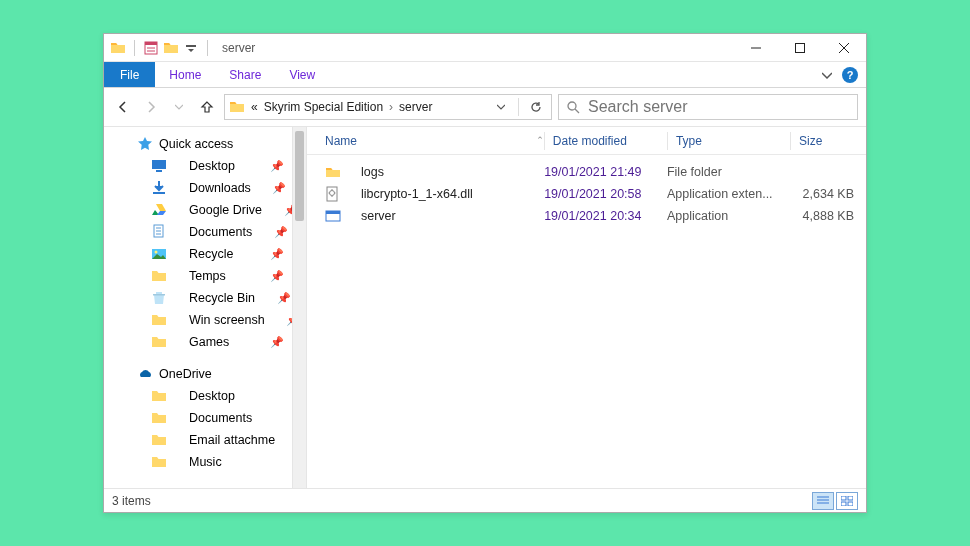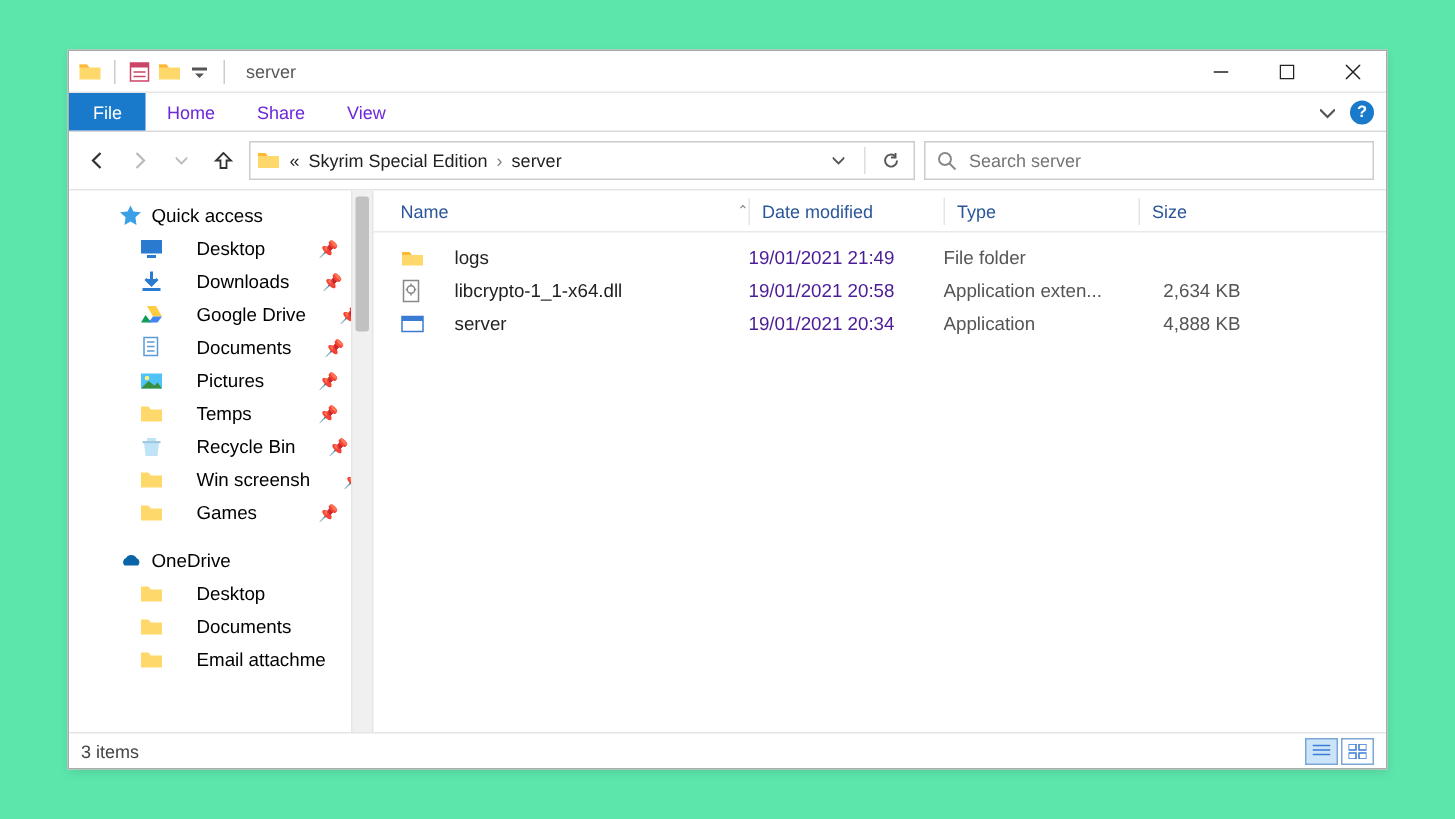--- a/index.html
+++ b/index.html
@@ -7,21 +7,21 @@
   body {
     background: #5ce6ab;
     font-family: "Segoe UI", Arial, sans-serif;
     font-size: 12px;
     color: #000;
     display: flex;
     align-items: center;
     justify-content: center;
   }
   .window {
-    width: 880px;
+    width: 764px;
     height: 480px;
     background: #fff;
     border: 1px solid #aaa;
     display: flex;
     flex-direction: column;
     box-shadow: 0 2px 6px rgba(0,0,0,0.1);
   }
   
   .titlebar {
     height: 28px;
@@ -105,21 +105,21 @@
     width: 300px;
     height: 26px;
     border: 1px solid #ccc;
     display:flex; align-items:center;
     padding: 0 8px;
     color: #888;
     gap: 8px;
   }
   .searchbox input {
     border: none; outline: none;
-    flex:1; font-size: 12px; color:#404040;
+    flex:1; font-size: 16px; color:#404040;
   }
   
   .body {
     flex: 1;
     display: flex;
     min-height: 0;
     border-top: 1px solid #e5e5e5;
   }
   .navpane {
     width: 180px;
@@ -362,21 +362,21 @@
               </svg>
             <span>Documents</span>
             <span class="pin">📌</span>
           </div>
           <div class="nav-item">
             <svg class="ic" viewBox="0 0 16 16">
                 <rect x="1" y="3" width="14" height="10" fill="#4fc3f7"></rect>
                 <circle cx="5" cy="6" r="1.5" fill="#fff176"></circle>
                 <path fill="#388e3c" d="M1 13l5-5 4 3 2-2 3 4z"></path>
               </svg>
-            <span>Pictures</span>
+            <span>Recycle</span>
             <span class="pin">📌</span>
           </div>
           <div class="nav-item">
             <svg class="ic" viewBox="0 0 16 16">
                 <path fill="#ffd86b" d="M1 3h5l1.5 2H15v8H1z"></path>
               </svg>
             <span>Temps</span>
             <span class="pin">📌</span>
           </div>
           <div class="nav-item">
@@ -421,20 +421,26 @@
             <svg class="ic" viewBox="0 0 16 16">
                 <path fill="#ffd86b" d="M1 3h5l1.5 2H15v8H1z"></path>
               </svg>
             <span>Documents</span>
           </div>
           <div class="nav-item">
             <svg class="ic" viewBox="0 0 16 16">
                 <path fill="#ffd86b" d="M1 3h5l1.5 2H15v8H1z"></path>
               </svg>
             <span>Email attachme</span>
+          </div>
+          <div class="nav-item">
+            <svg class="ic" viewBox="0 0 16 16">
+                <path fill="#ffd86b" d="M1 3h5l1.5 2H15v8H1z"></path>
+              </svg>
+            <span>Music</span>
           </div>
         </div>
 
       </div>
       <div class="nav-scroll">
         <div class="nav-scroll-thumb"></div>
       </div>
     </div>
 
     <div class="files">

